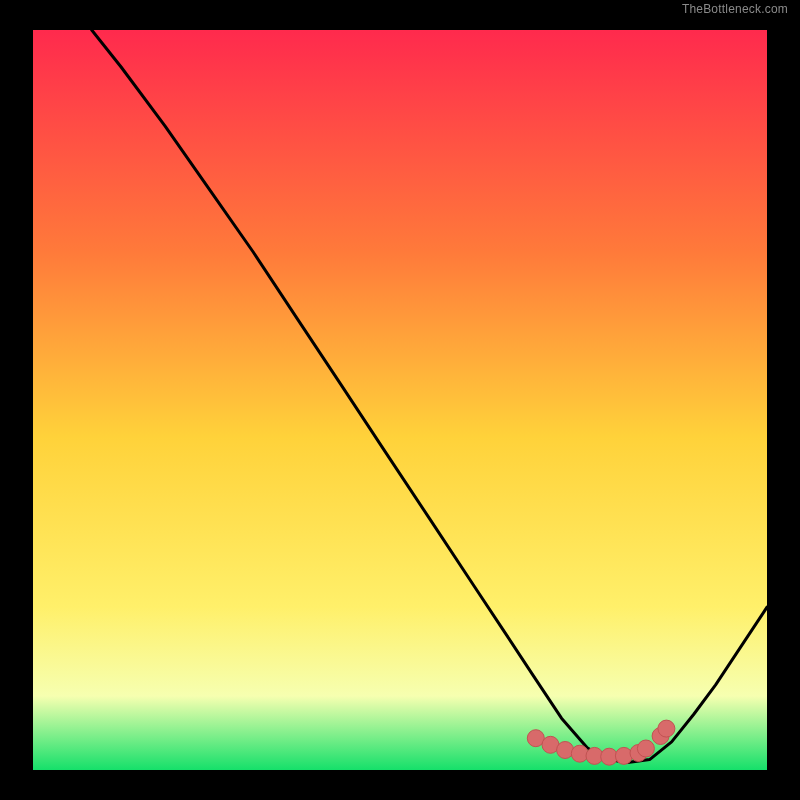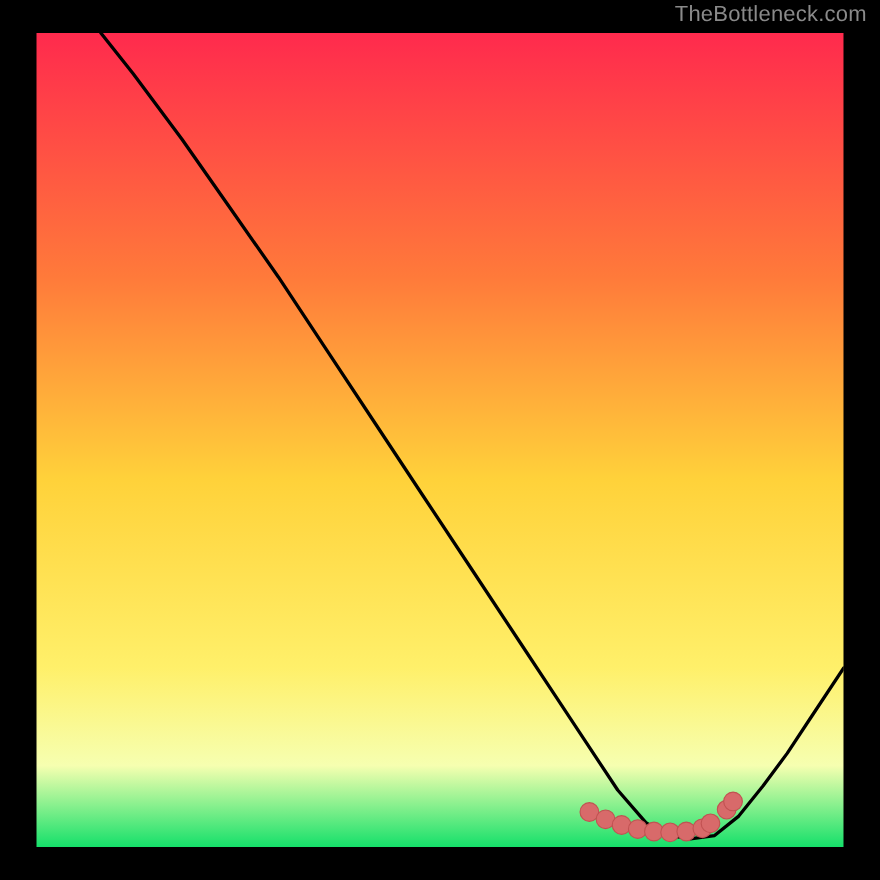--- a/index.html
+++ b/index.html
@@ -17,21 +17,21 @@
     left: 0;
     width: 800px;
     height: 800px;
     background: #000;
   }
   .watermark {
     position: absolute;
     top: 2px;
     right: 12px;
     color: #8a8a8a;
-    font-size: 20px;
+    font-size: 12px;
     font-weight: 500;
     letter-spacing: 0.2px;
     user-select: none;
   }
   .plot-area {
     position: absolute;
     left: 33px;
     top: 30px;
     width: 734px;
     height: 740px;

